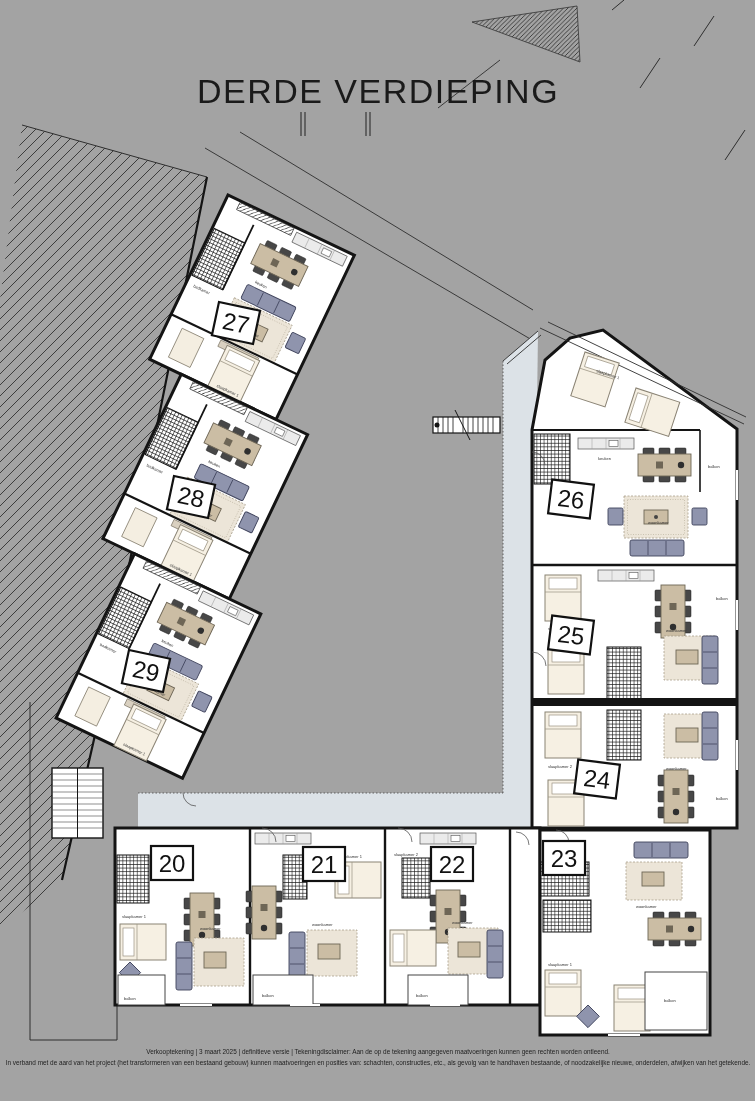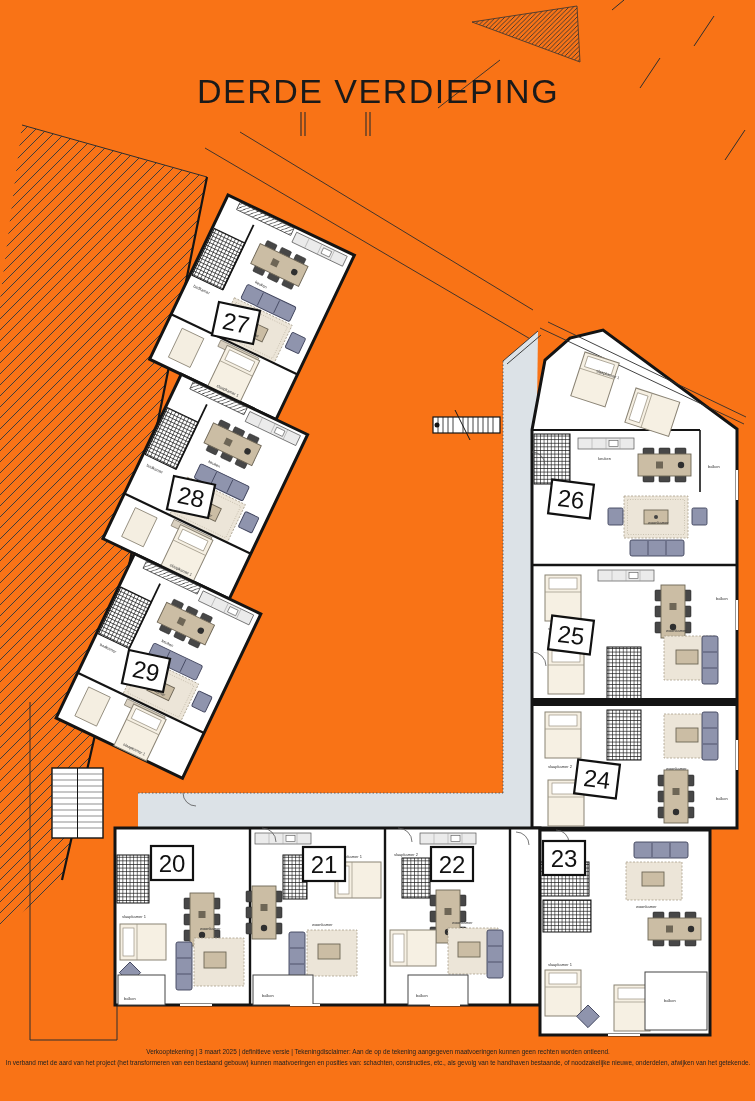--- a/index.html
+++ b/index.html
@@ -1,17 +1,17 @@
 <!DOCTYPE html>
 <html style="--wall_color: #141414; --gallery_color: #dce2e7; --sofa_color: #8f94ad; --table_color: #cbbda4; --rug_color: #ece5d8; --bed_color: #f6f0e3;"><head>
 <meta charset="utf-8">
 <style>
   html,body{margin:0;padding:0;background:#ffffff;}
   body{font-family:"Liberation Sans", sans-serif;}
-  .page{position:relative;width:755px;height:1101px;background:#f97316;overflow:hidden;}
+  .page{position:relative;width:755px;height:1101px;background:#a3a3a3;overflow:hidden;}
   svg{display:block;}
   text{fill:#1c1c1c;}
   .title-text{font-size:34px;letter-spacing:1.5px;fill:#1a1a1a;}
   .badge-text{font-size:24px;fill:#111;}
   .room-label{font-size:4px;fill:#333;}
   .footer-text{font-size:6.4px;fill:#222;}
   .wall{fill:#ffffff;stroke:#141414;stroke-width:3;}
   .wall-thin{fill:none;stroke:#141414;stroke-width:1.6;}
   .hairline{fill:none;stroke:#2e2e2e;stroke-width:0.9;}
   .sofa{fill:var(--sofa_color,#8f94ad);stroke:#3f435c;stroke-width:0.9;}

